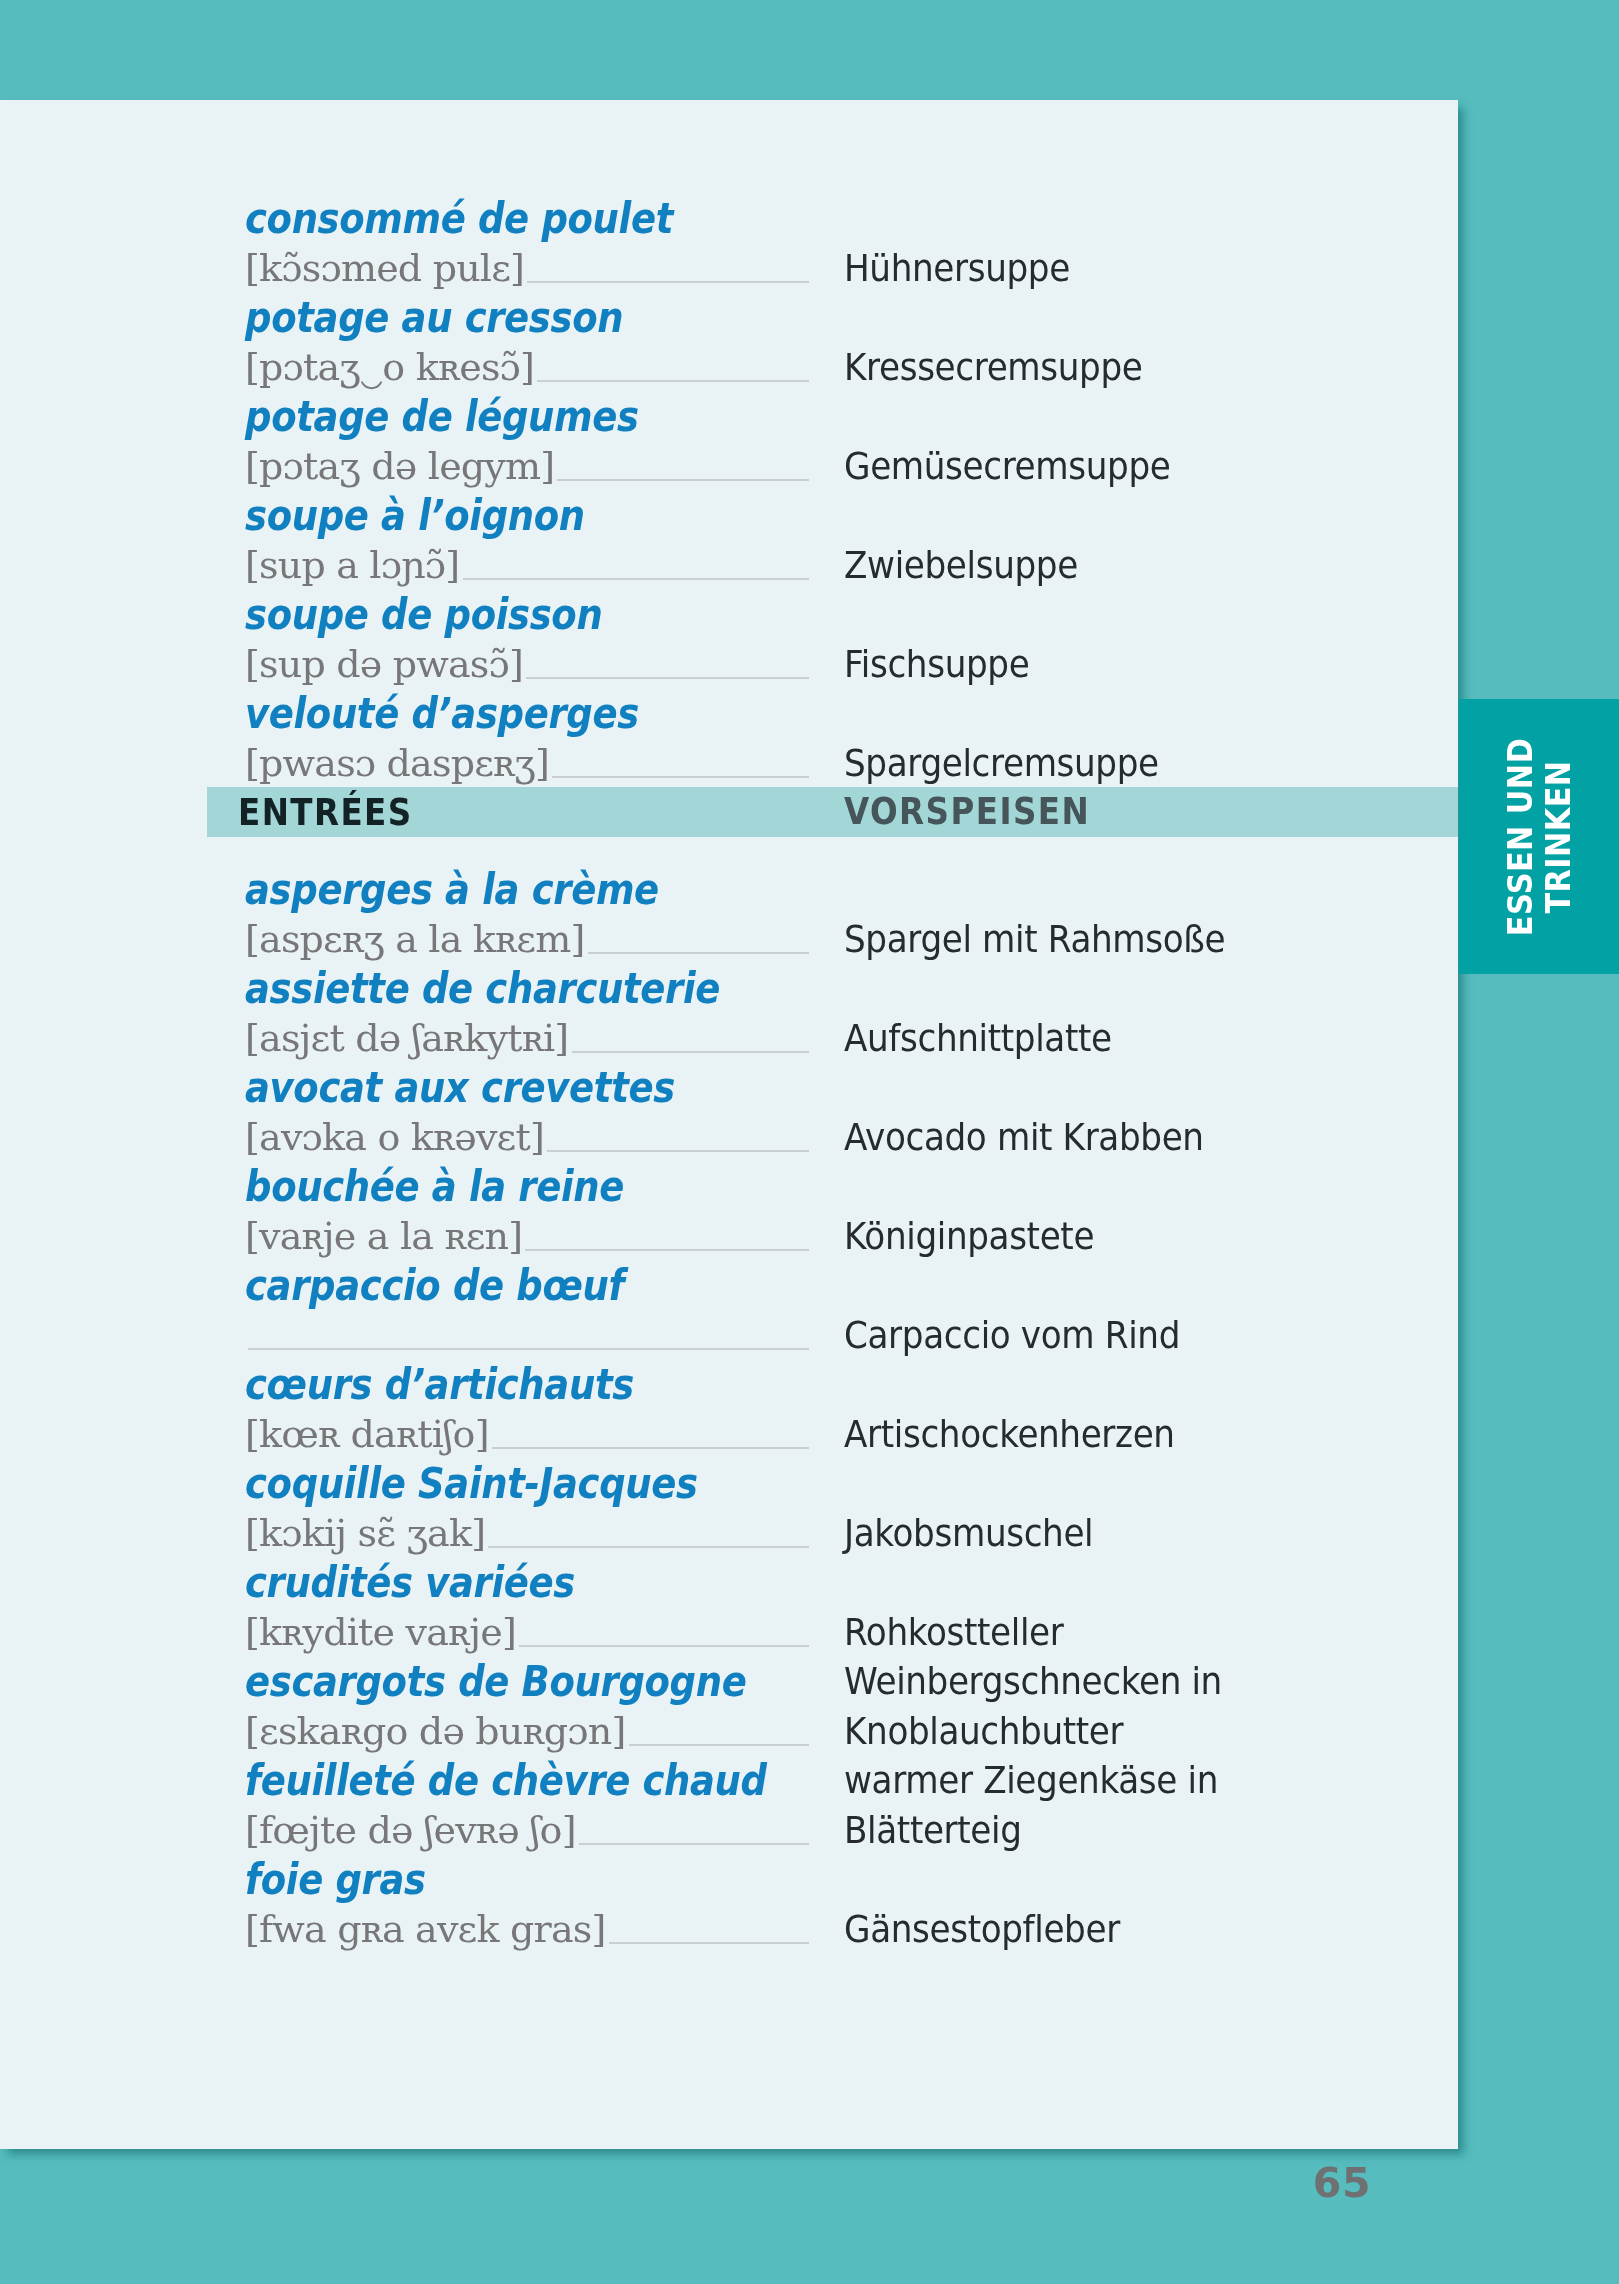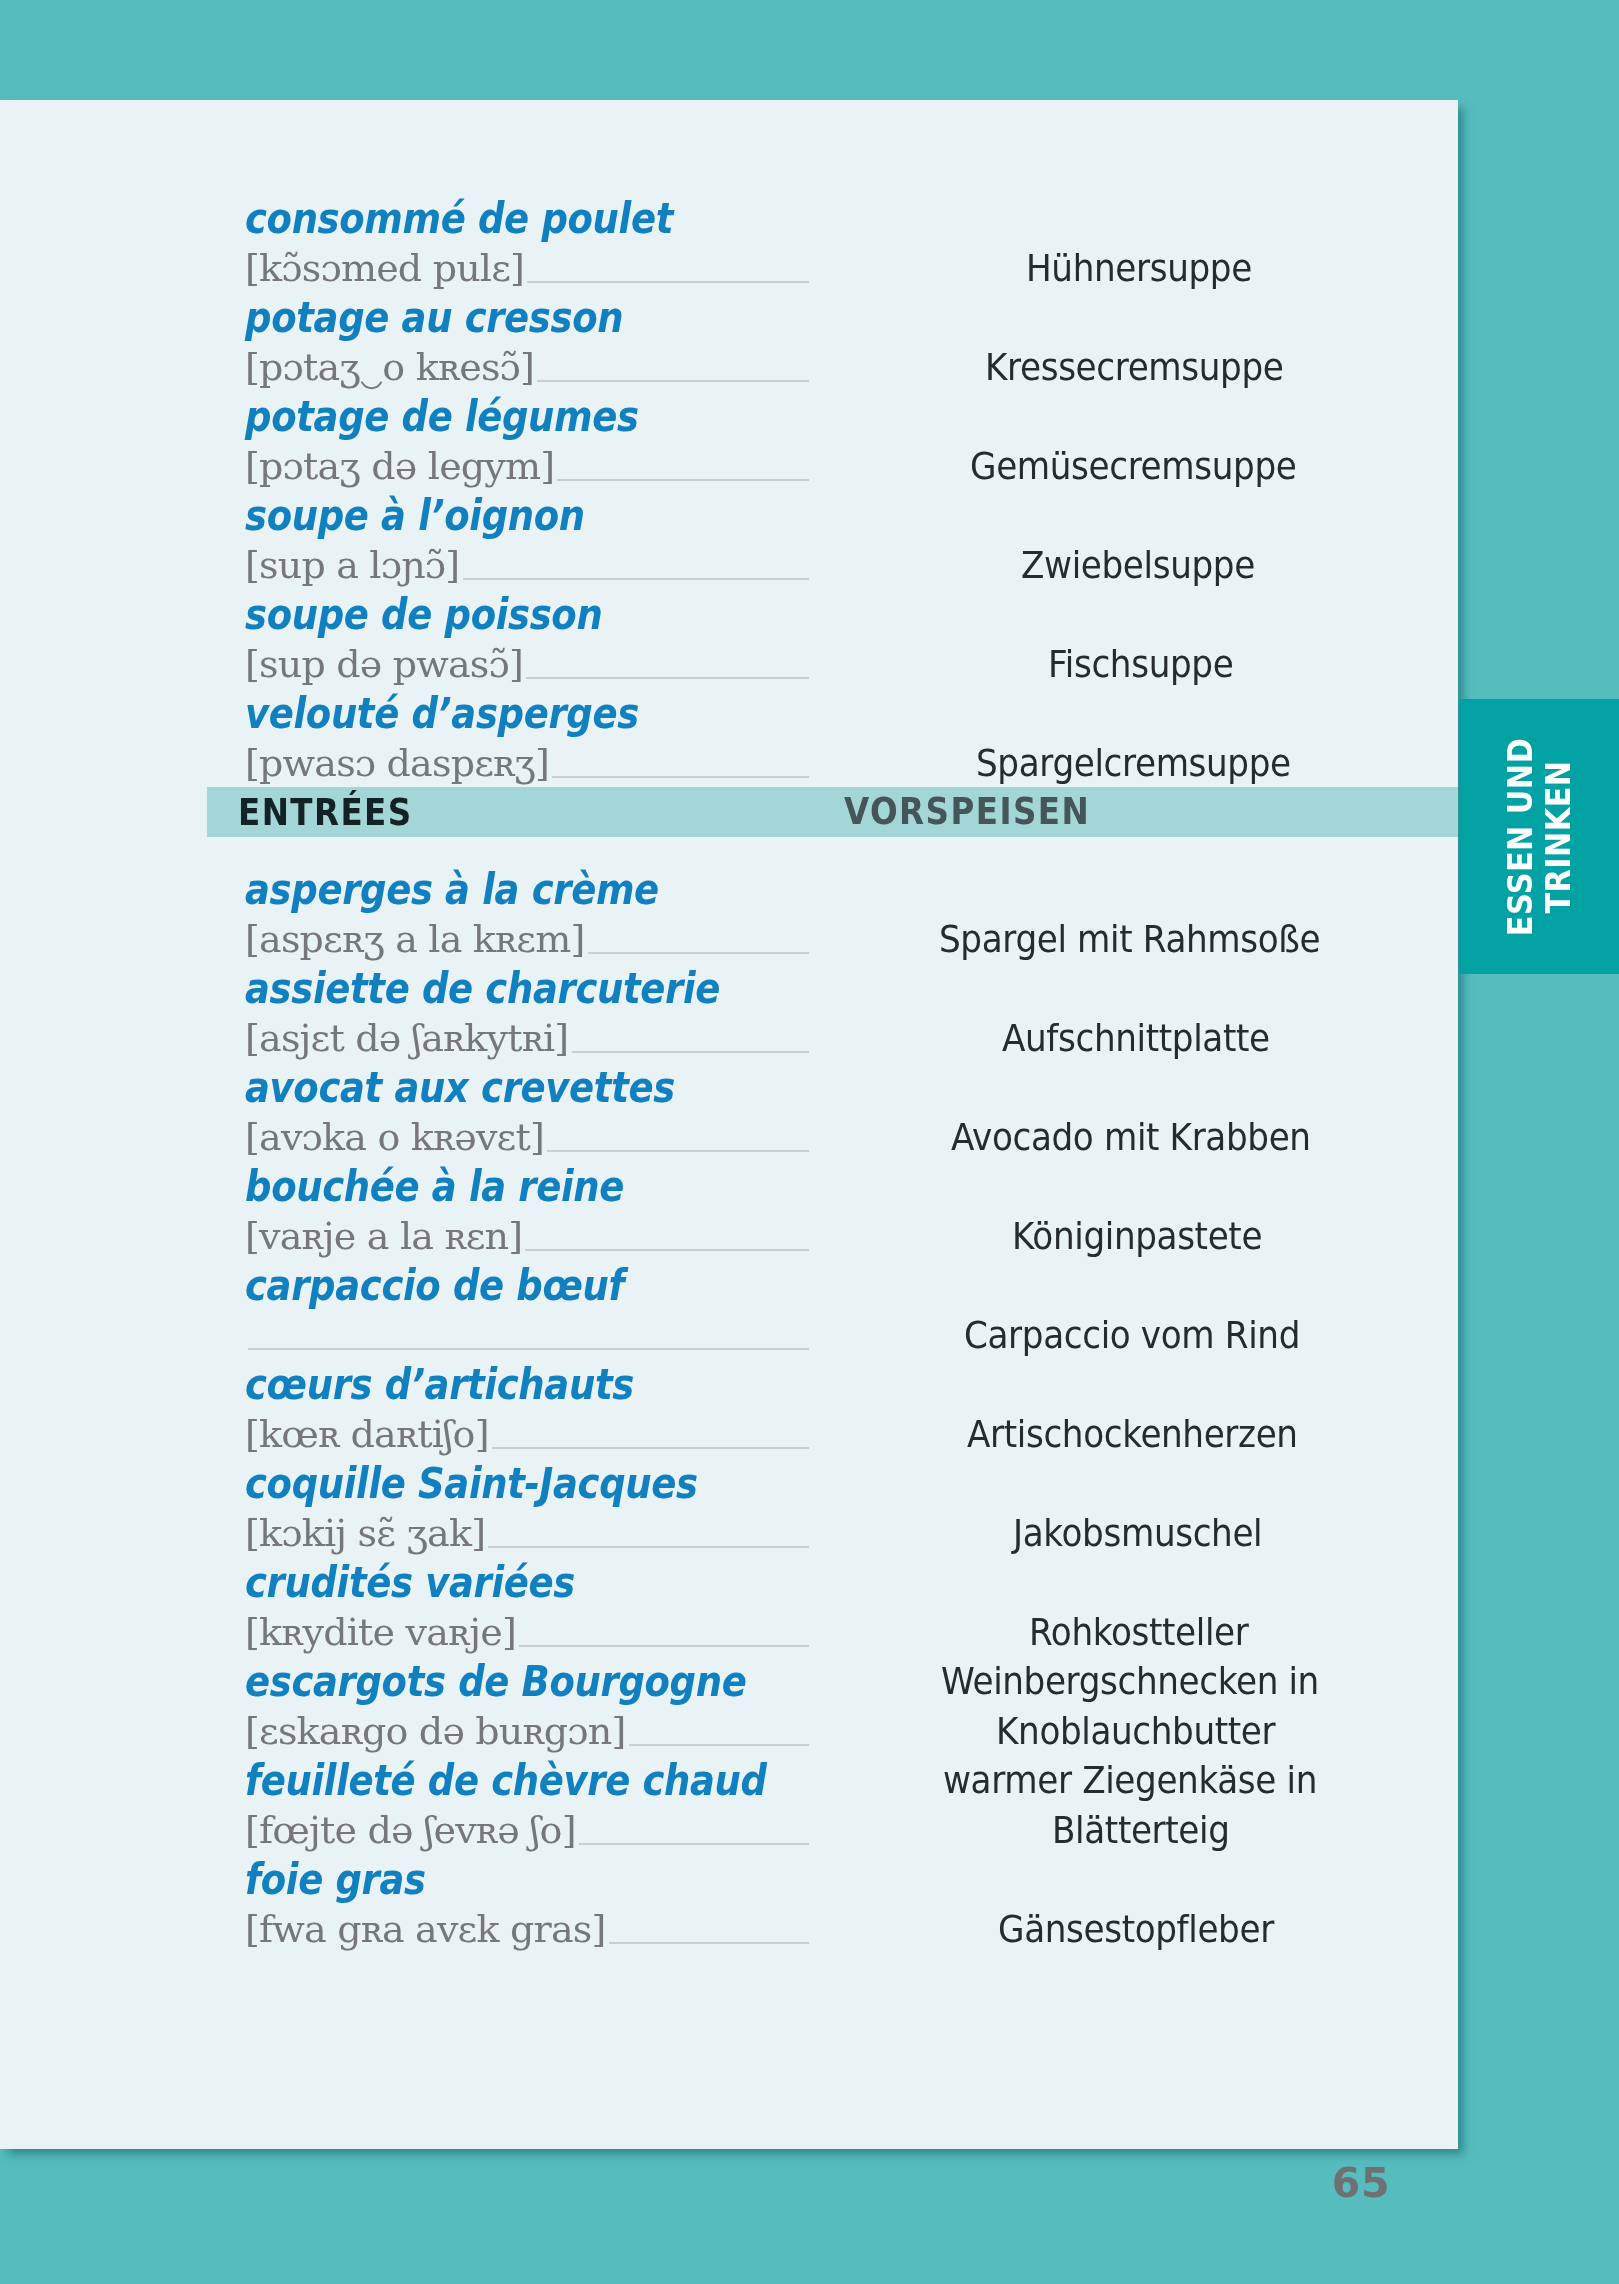--- a/index.html
+++ b/index.html
@@ -59,21 +59,21 @@
     font-size:38px;line-height:50px;
     color:var(--phonetic-gray);
     white-space:nowrap;
     letter-spacing:-0.8px;
   }
   .p-rule{
     flex:1 1 auto;
     margin-left:3.2px;margin-bottom:9.6px;
     border-bottom:2.8px solid var(--underline);
   }
-  .de-cell{display:flex;flex-direction:column;justify-content:flex-end;text-align:center;}
+  .de-cell{display:flex;flex-direction:column;justify-content:flex-end;}
   .de-line{height:50px;white-space:nowrap;}
   .de-text{
     display:inline-block;
     transform:scaleX(.9);
     transform-origin:0 60%;
     font-size:38px;line-height:50px;
     color:var(--german-text);
     letter-spacing:-0.4px;
     white-space:nowrap;
   }
@@ -121,21 +121,20 @@
     color:#ffffff;
   }
 
   
   .page-num{
     position:absolute;left:1310px;top:2159px;
     width:64px;text-align:center;
     font-weight:bold;font-size:41px;
     color:var(--page-number-gray);
     letter-spacing:0.8px;
-    margin-left:19px;
   }
 </style>
 </head>
 <body>
 
 <div class="stage">
 
   <div class="sheet">
     <div class="content">
 

